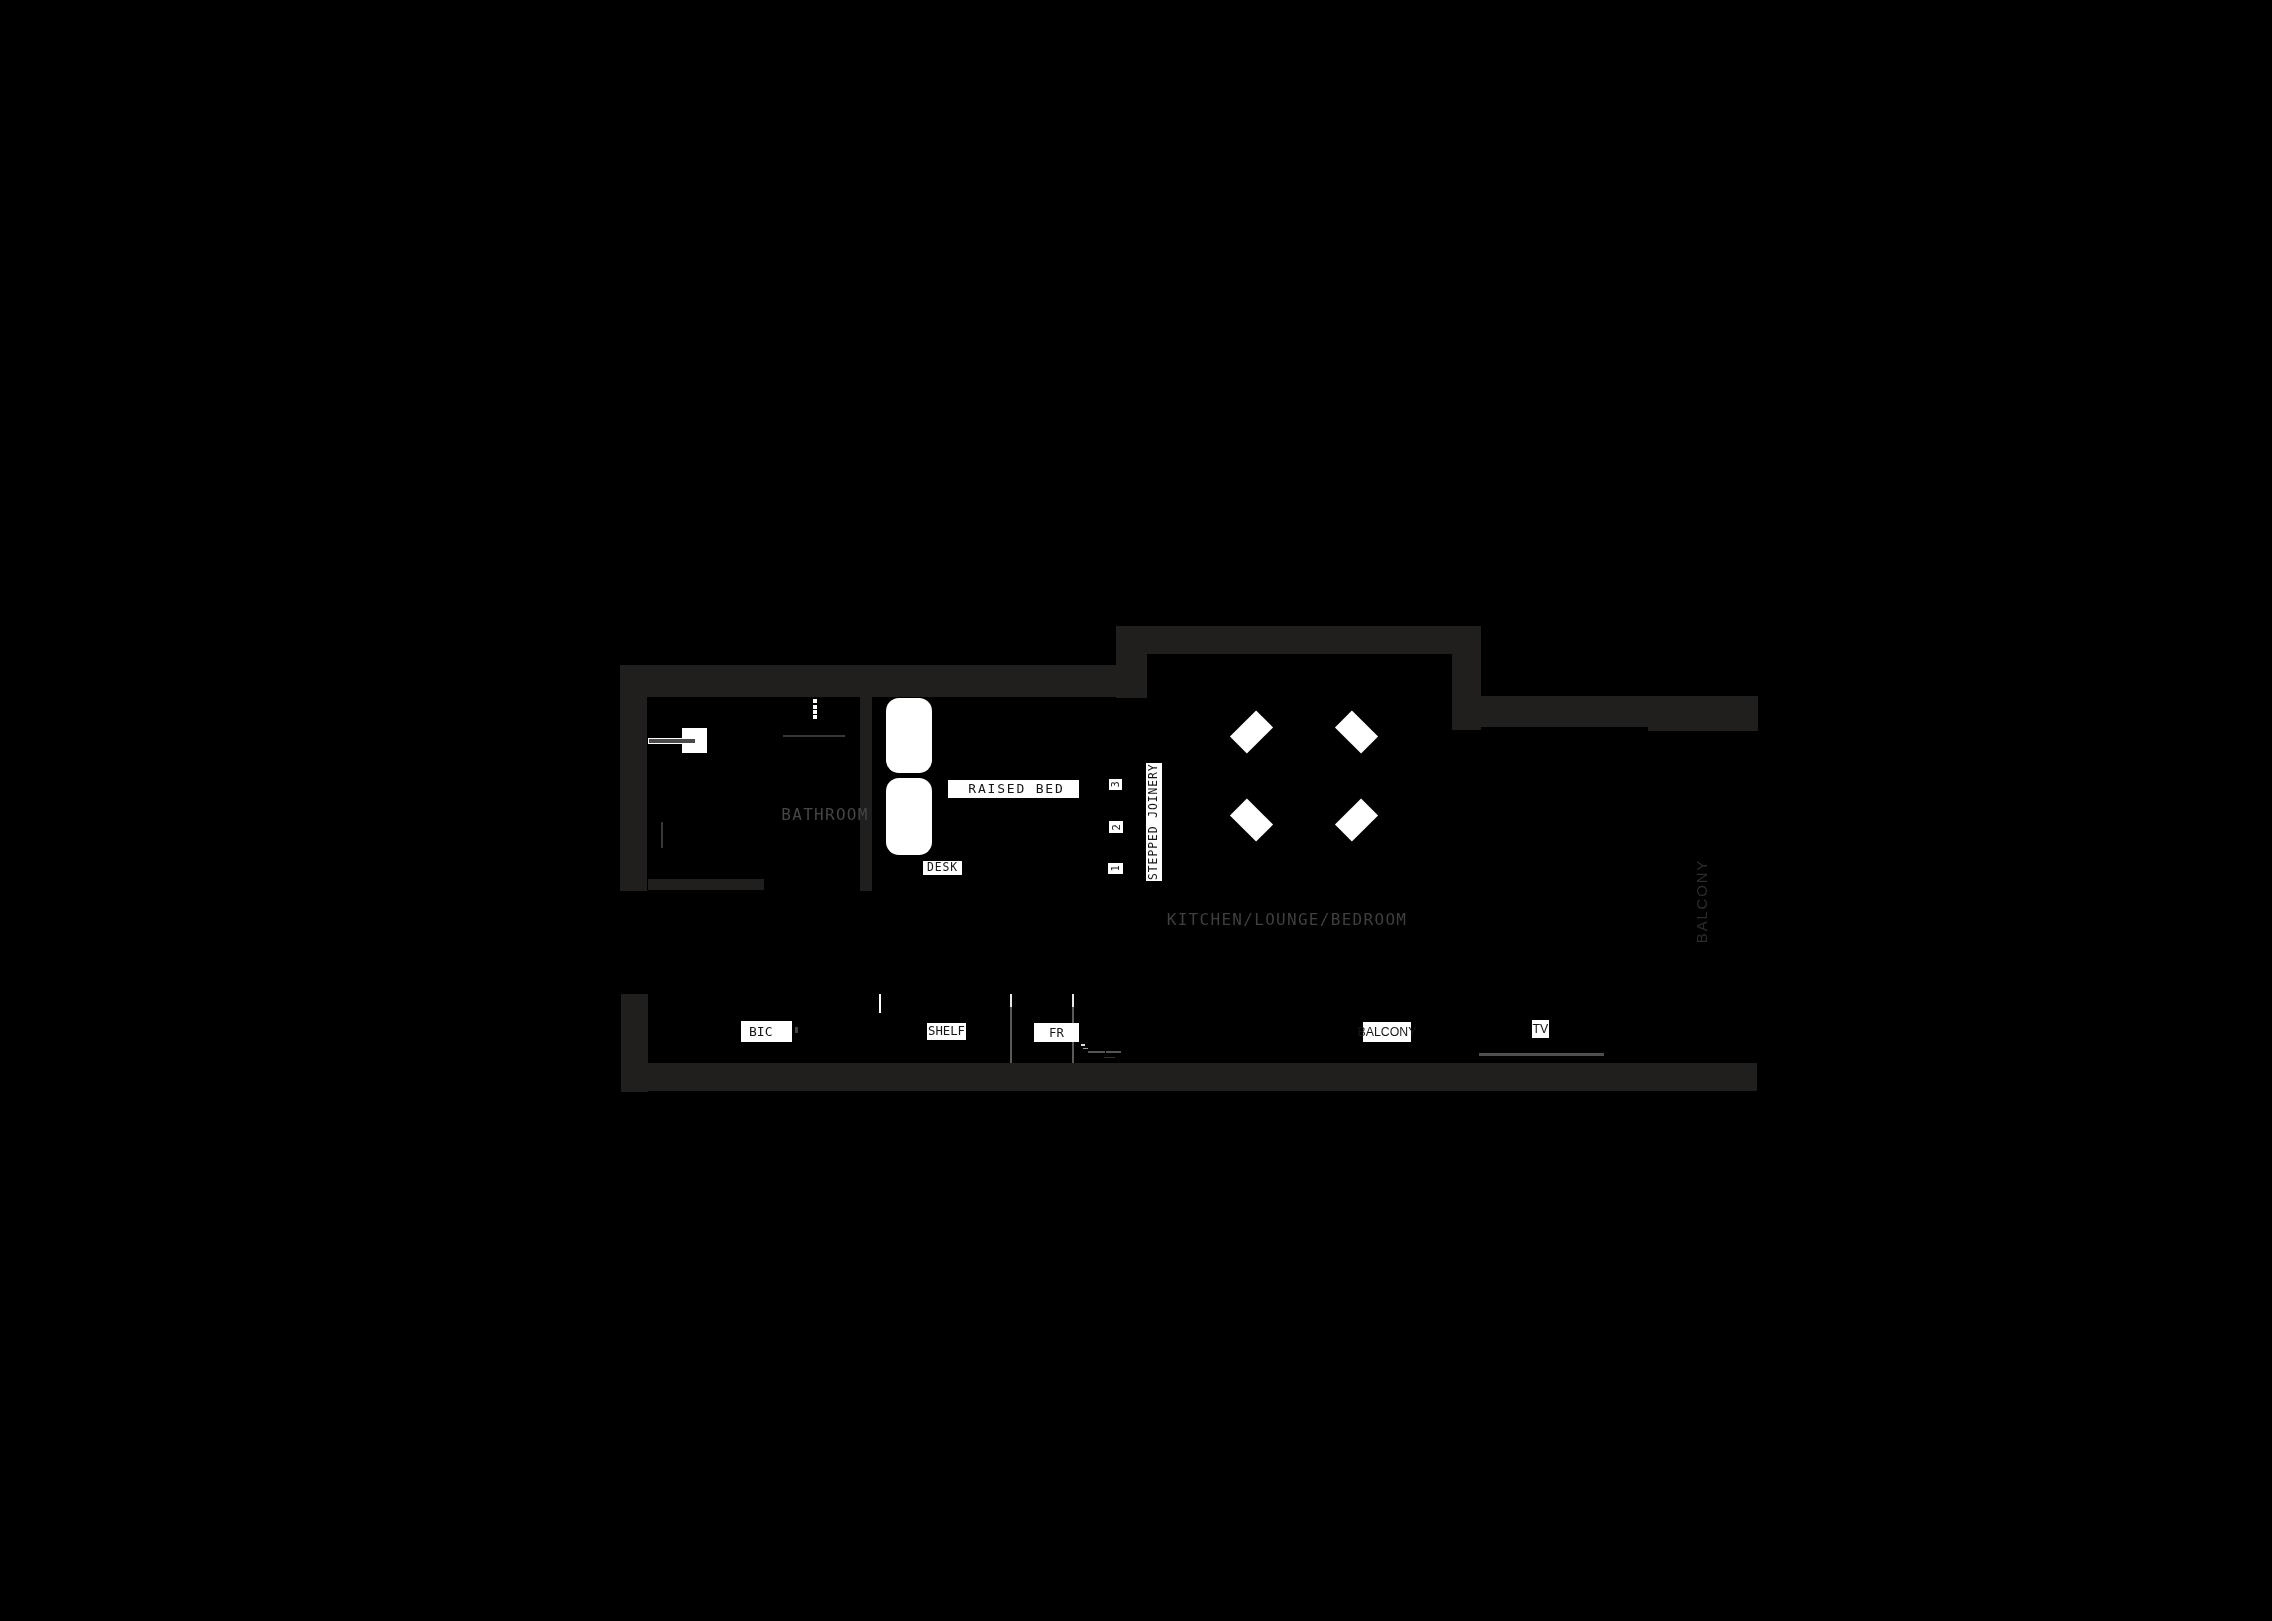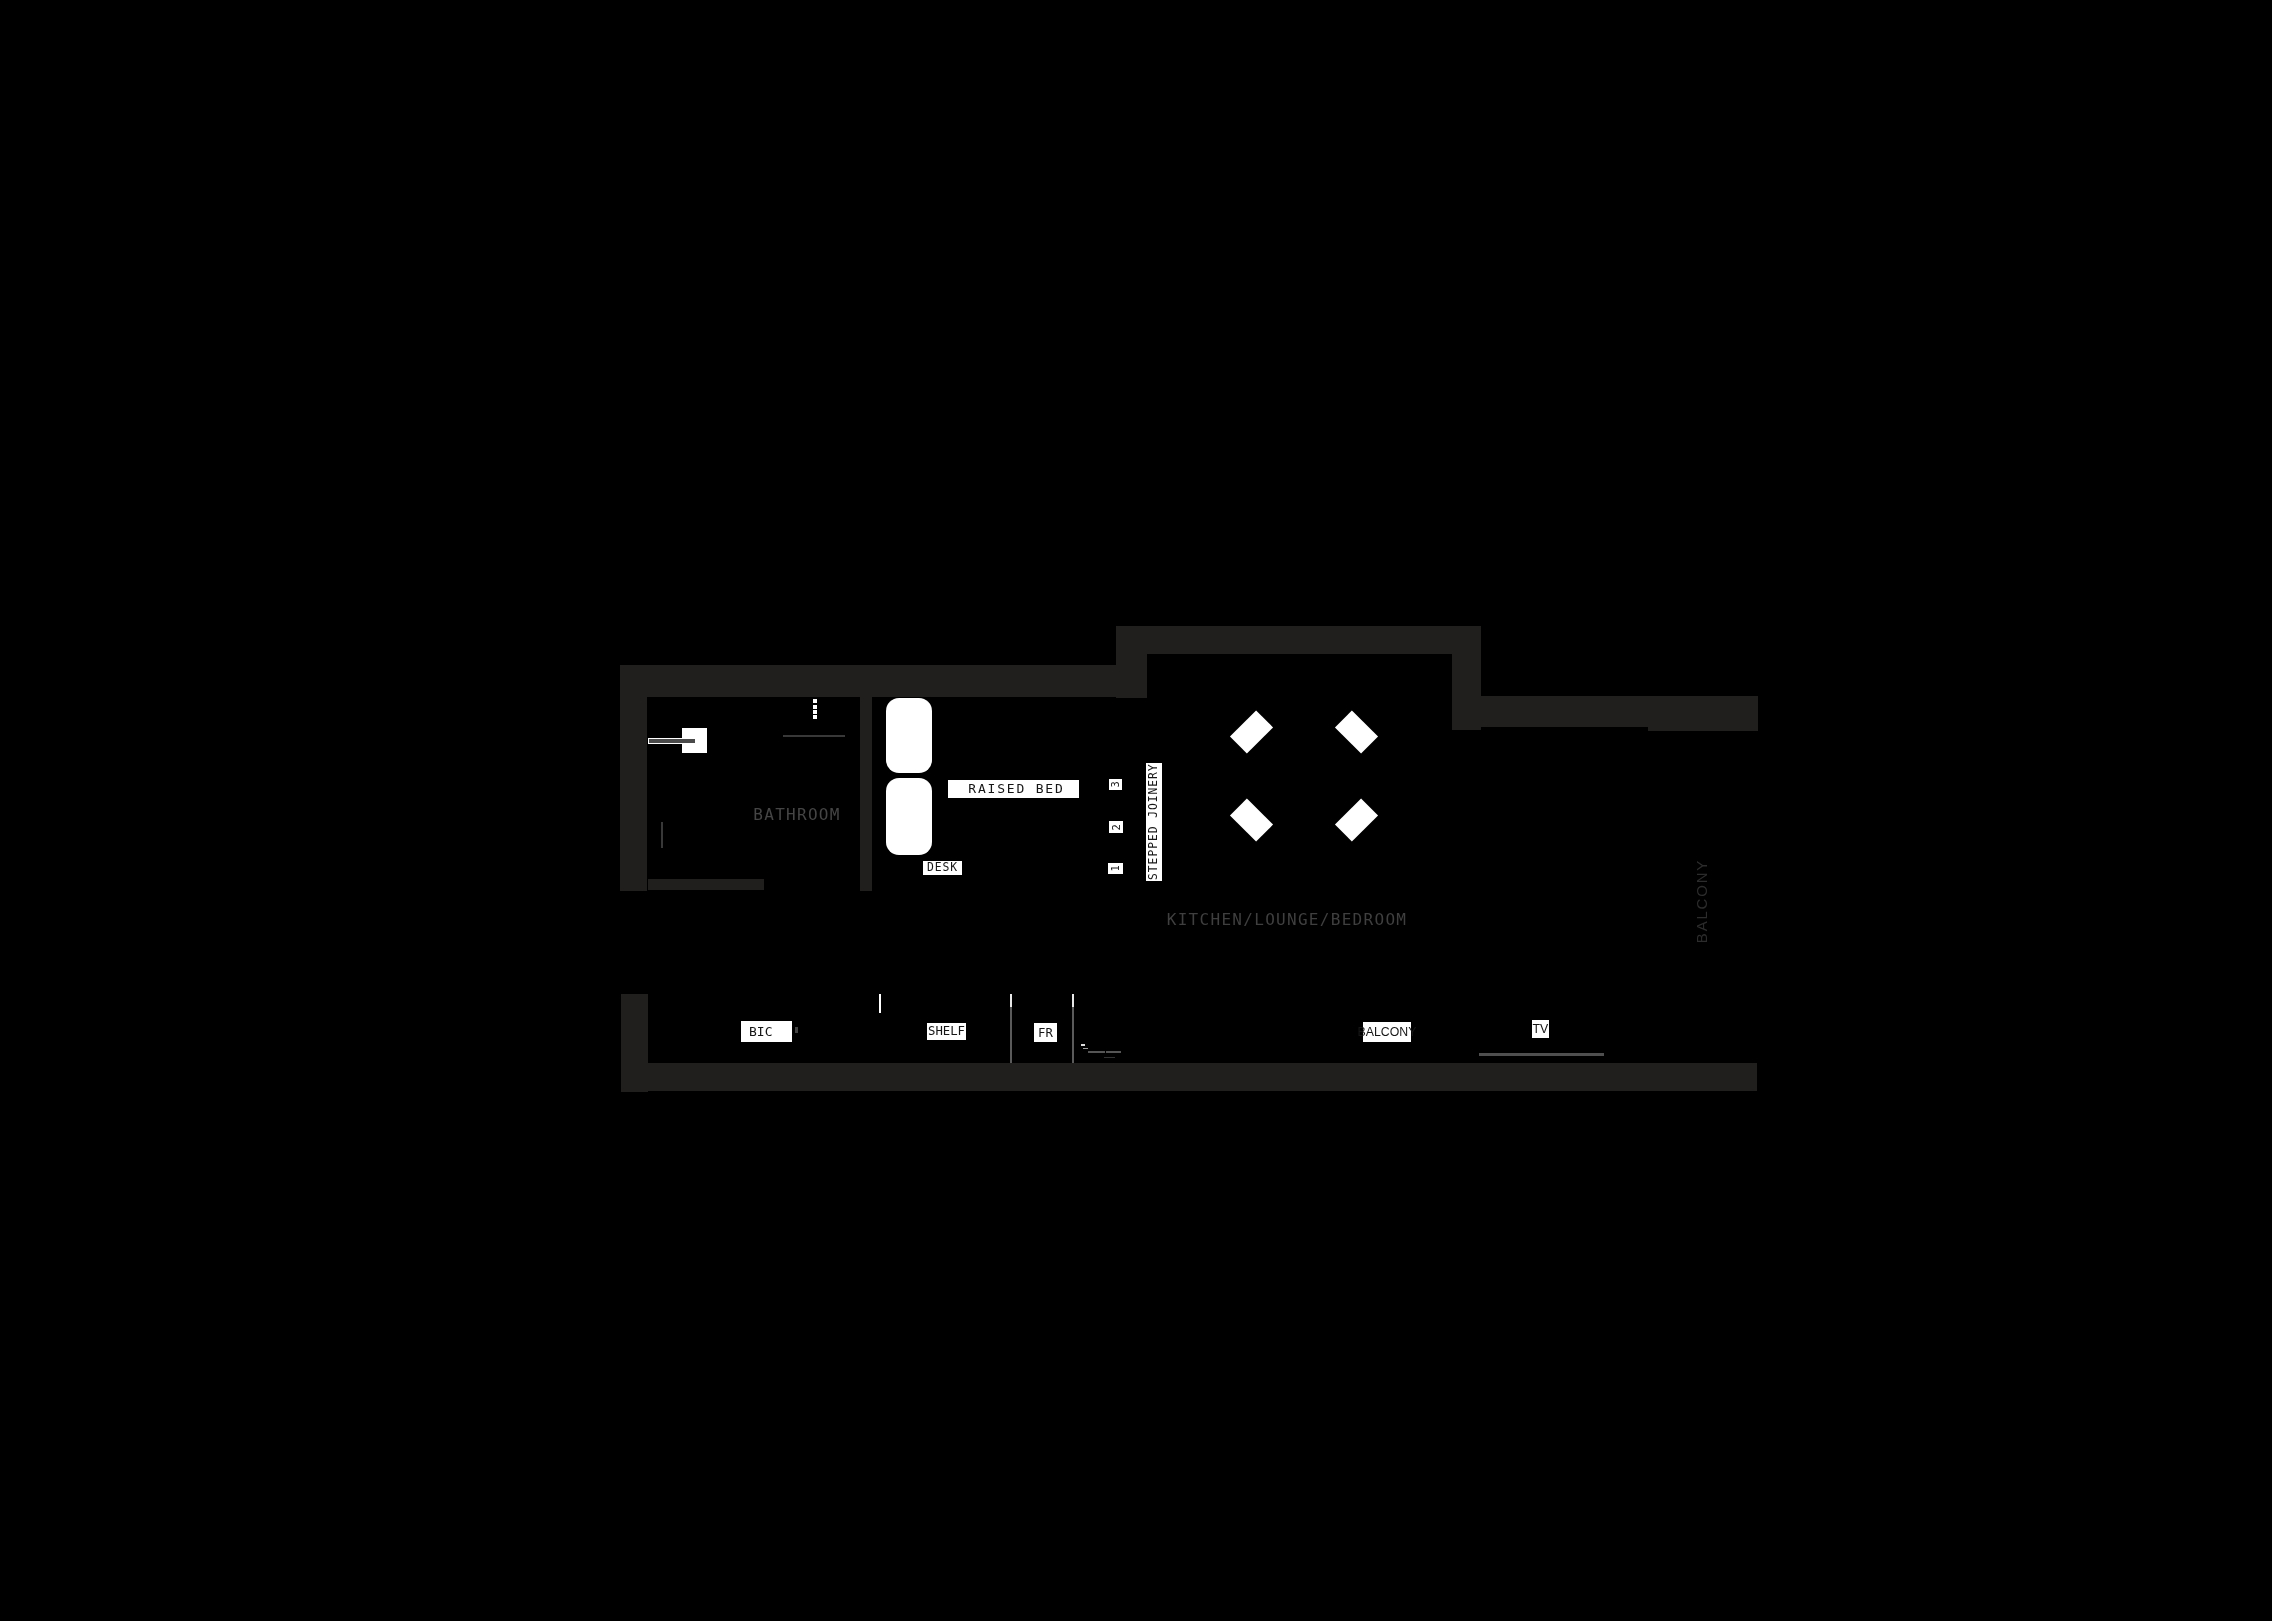--- a/index.html
+++ b/index.html
@@ -63,39 +63,39 @@
   </div>
   <div class="tag" style="left:1146px;top:763px;width:16px;height:118px;font-size:11.4px;">
     <span class="rot" style="letter-spacing:0.9px;">STEPPED JOINERY</span>
   </div>
 
   <div class="furn" style="left:1233px;top:720px;width:37px;height:24px;transform:rotate(-45deg);"></div>
   <div class="furn" style="left:1338px;top:720px;width:37px;height:24px;transform:rotate(45deg);"></div>
   <div class="furn" style="left:1233px;top:808px;width:37px;height:24px;transform:rotate(45deg);"></div>
   <div class="furn" style="left:1338px;top:808px;width:37px;height:24px;transform:rotate(-45deg);"></div>
 
-  <div class="room-label" style="left:797px;top:814px;">BATHROOM</div>
+  <div class="room-label" style="left:825px;top:814px;">BATHROOM</div>
   <div class="room-label" style="left:1287px;top:919px;color:#3f3f3f;">KITCHEN/LOUNGE/BEDROOM</div>
   <div class="vcenter-rot" style="left:1701px;top:901px;">
     <span style="font-family:'Liberation Sans',sans-serif;font-size:15px;letter-spacing:1.8px;color:#2c2c2c;">BALCONY</span>
   </div>
 
   <div class="line" style="left:879px;top:994px;width:1.8px;height:19.3px;background:#ffffff;"></div>
   <div class="line" style="left:1010px;top:994px;width:1.8px;height:13px;background:#e8e8e8;"></div>
   <div class="line" style="left:1010px;top:1007px;width:1.8px;height:56px;background:#5a5a5a;"></div>
   <div class="line" style="left:1072px;top:994px;width:1.8px;height:13px;background:#e8e8e8;"></div>
   <div class="line" style="left:1072px;top:1007px;width:1.8px;height:56px;background:#5a5a5a;"></div>
 
   <div class="tag" style="left:741px;top:1021px;width:51px;height:21px;font-size:13px;justify-content:flex-start;padding-left:8px;box-sizing:border-box;">
     <span>BIC</span>
   </div>
   <div class="tag" style="left:927px;top:1023px;width:39px;height:16.7px;font-size:12.3px;">
     <span>SHELF</span>
   </div>
-  <div class="tag" style="left:1034px;top:1023px;width:23px;height:19.3px;font-size:12.3px;">
+  <div class="tag" style="left:1034px;top:1023px;width:45px;height:19.3px;font-size:12.3px;">
     <span>FR</span>
   </div>
   <div class="tag" style="left:1363px;top:1022px;width:48px;height:20px;font-size:12.3px;font-family:'Liberation Sans',sans-serif;">
     <span>BALCONY</span>
   </div>
   <div class="tag" style="left:1532px;top:1020px;width:16.7px;height:18.4px;font-size:12.3px;font-family:'Liberation Sans',sans-serif;">
     <span>TV</span>
   </div>
   <div class="line" style="left:1479px;top:1053px;width:125px;height:2.6px;background:#4f4f4f;"></div>
 

